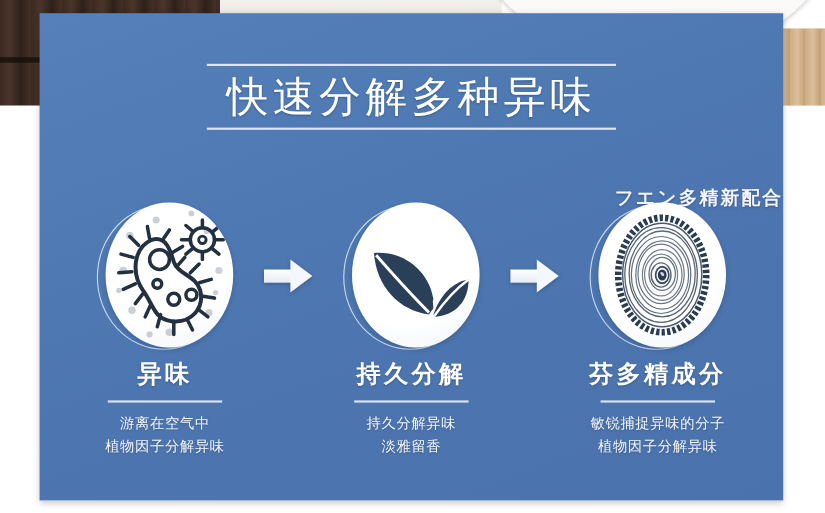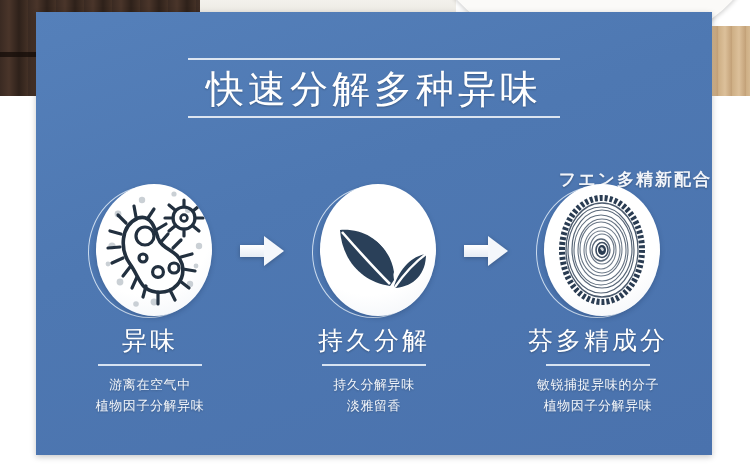--- a/index.html
+++ b/index.html
@@ -113,22 +113,23 @@
     border-left:20px solid #f4f7fb;
   }
 
   
   .captions{
     position:absolute;left:0;top:312px;width:676px;height:120px;
     display:flex;align-items:flex-start;justify-content:center;
   }
   .cap-col{width:224px;text-align:center;}
   .cap-head{
-    font-size:25px;line-height:32px;color:#ffffff;letter-spacing:3px;
+    font-size:22px;line-height:32px;color:#ffffff;letter-spacing:3px;
     text-shadow:0 1px 2px rgba(0,0,0,.25);
+    font-weight:bold;
   }
   .cap-rule{
     width:104px;height:1.6px;margin:8px auto 8px;
     background:rgba(235,242,250,.88);
   }
   .cap-line{
     font-size:13px;line-height:21px;color:#f4f7fb;letter-spacing:.6px;
     text-shadow:0 1px 2px rgba(0,0,0,.22);
   }
 </style>

